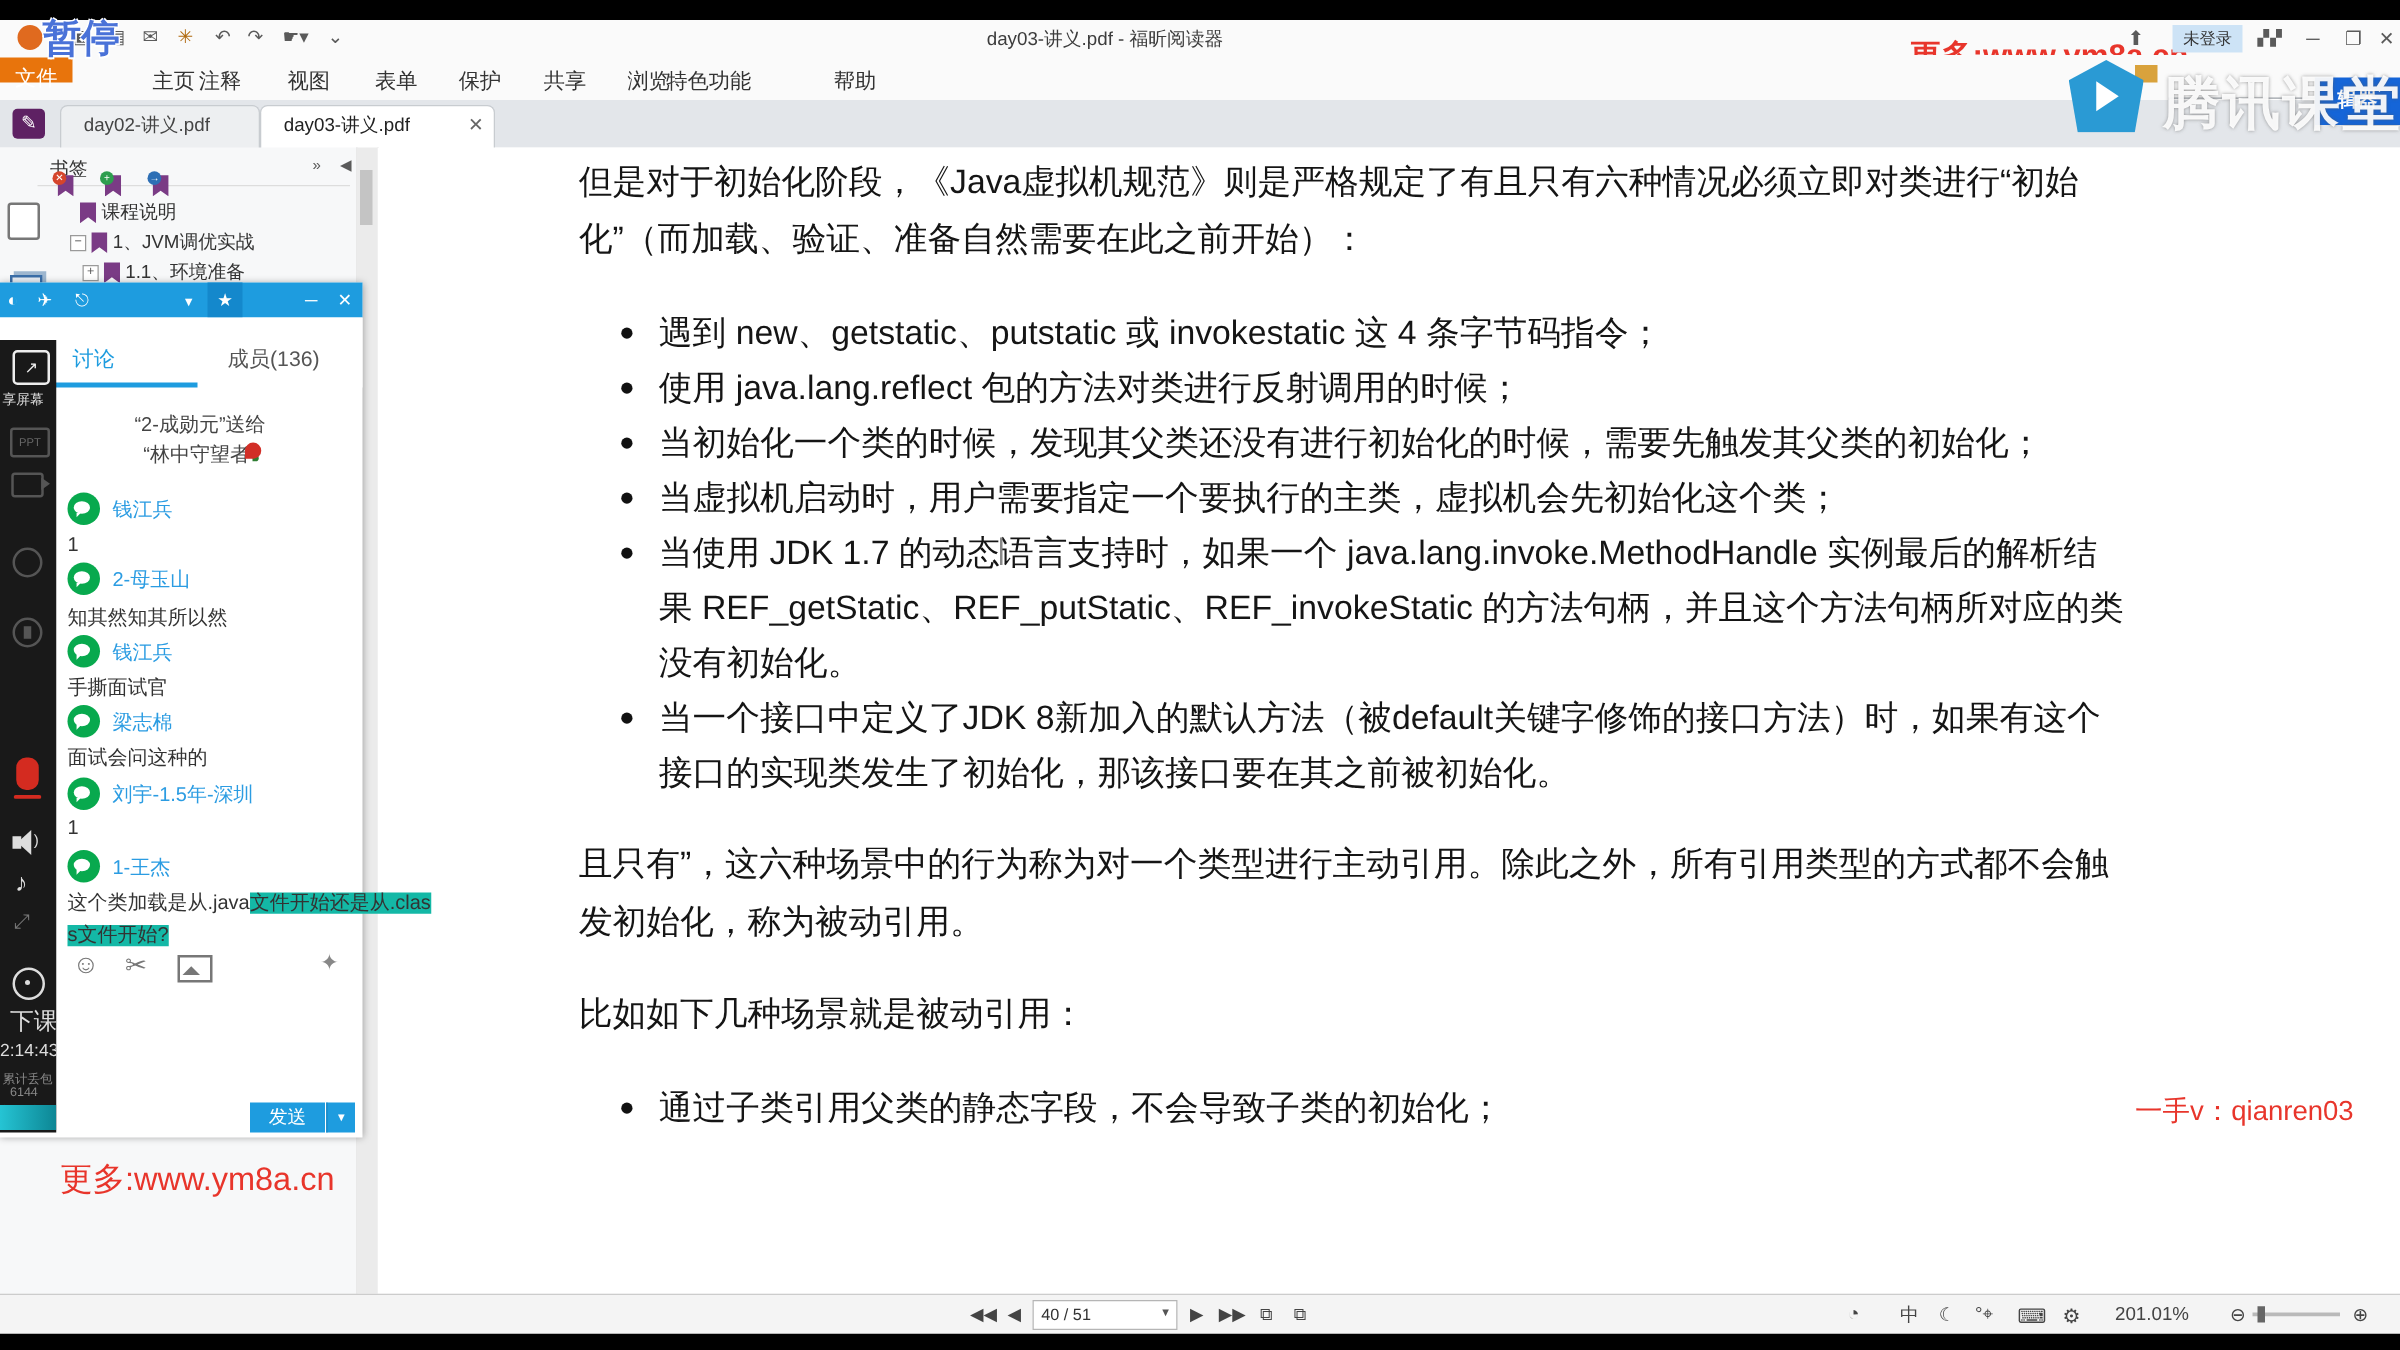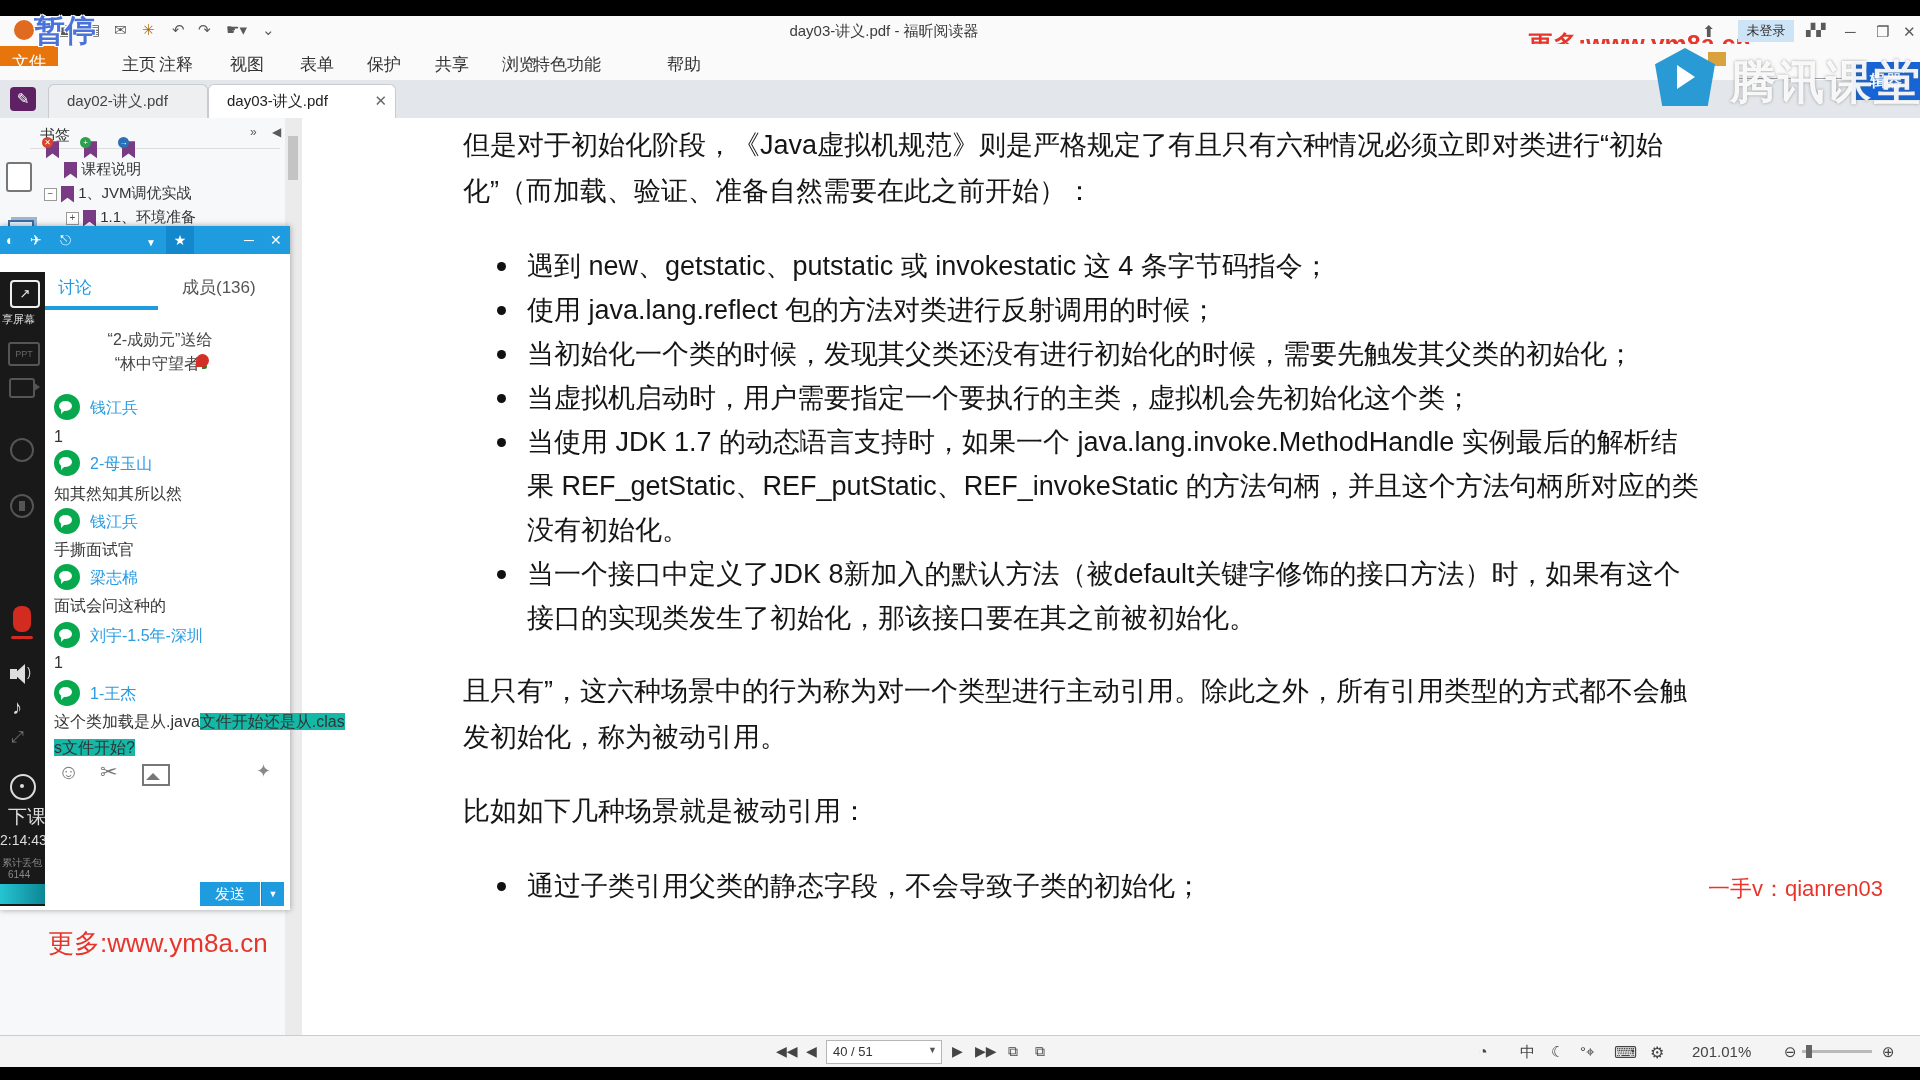--- a/index.html
+++ b/index.html
@@ -141,21 +141,21 @@
 
     <div class="abs" style="left:46px;top:22px;">
       <span class="flag"></span><span class="badge" style="left:-4px;top:-3px;background:#d5452c;">✕</span></div>
     <div class="abs" style="left:84px;top:22px;">
       <span class="flag"></span><span class="badge" style="left:-4px;top:-3px;background:#2e9e4f;">+</span></div>
     <div class="abs" style="left:122px;top:22px;">
       <span class="flag"></span><span class="badge" style="left:-4px;top:-3px;background:#2d6fb5;">→</span></div>
 
     <div class="tree-item" style="left:64px;top:42px;">
       <span class="flag"></span> <span>课程说明</span></div>
-    <div class="tree-item" style="left:44px;top:66px;">
+    <div class="tree-item" style="left:56px;top:66px;">
       <span class="pm">−</span><span class="flag"></span>
       <span>1、JVM调优实战</span></div>
     <div class="tree-item" style="left:66px;top:90px;">
       <span class="pm">+</span><span class="flag"></span>
       <span>1.1、环境准备</span></div>
     <div class="tree-item" style="left:66px;top:114px;">
       <span class="pm">+</span><span class="flag"></span>
       <span>1.2、压力测试</span></div>
     <div class="tree-item" style="left:82px;top:138px;">
       <span class="flag"></span>

